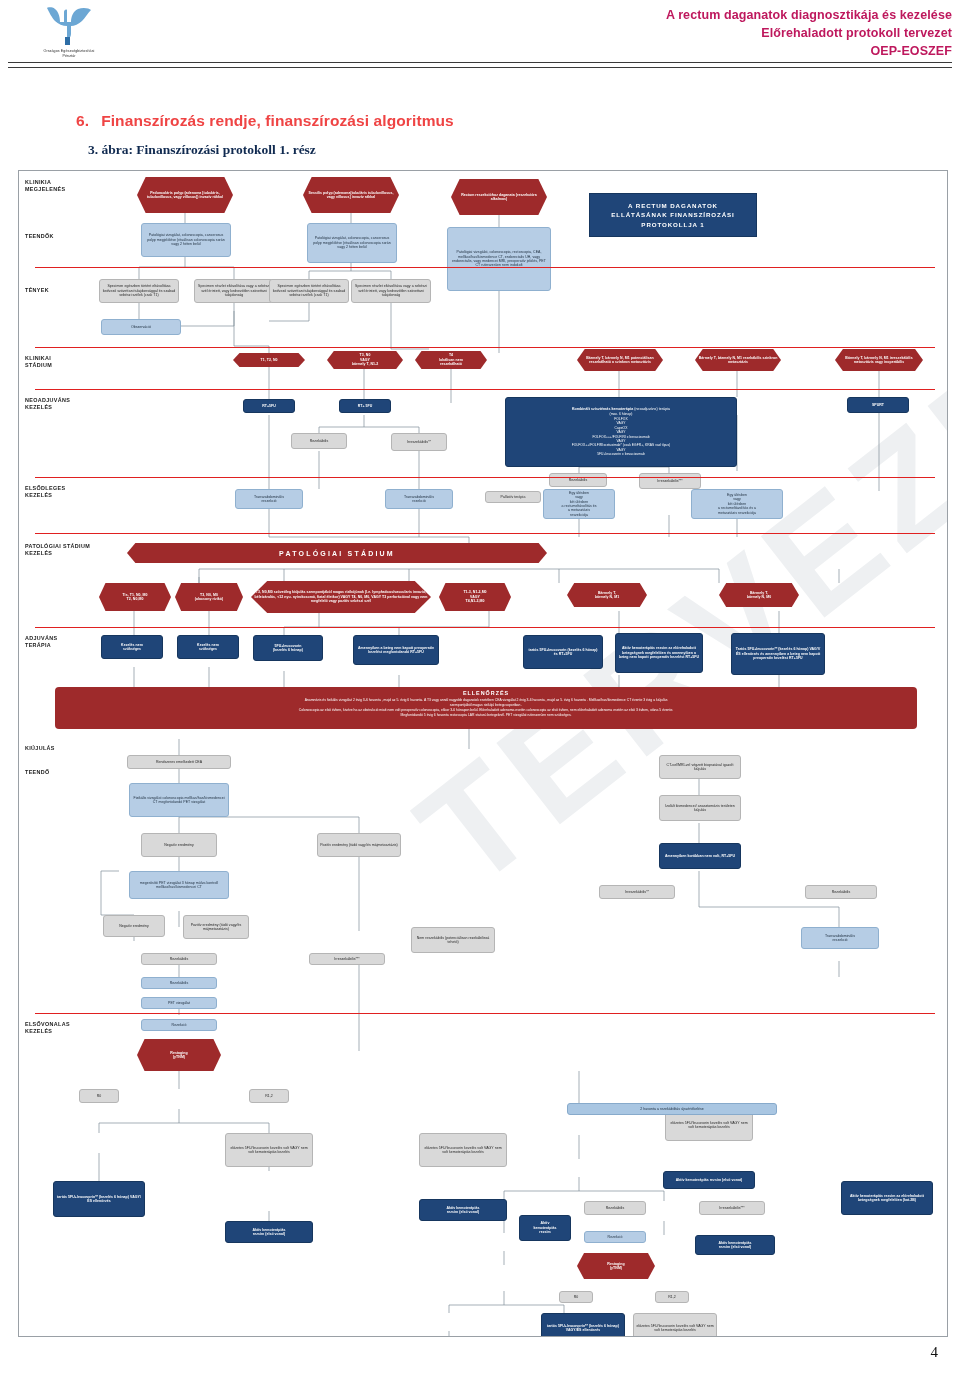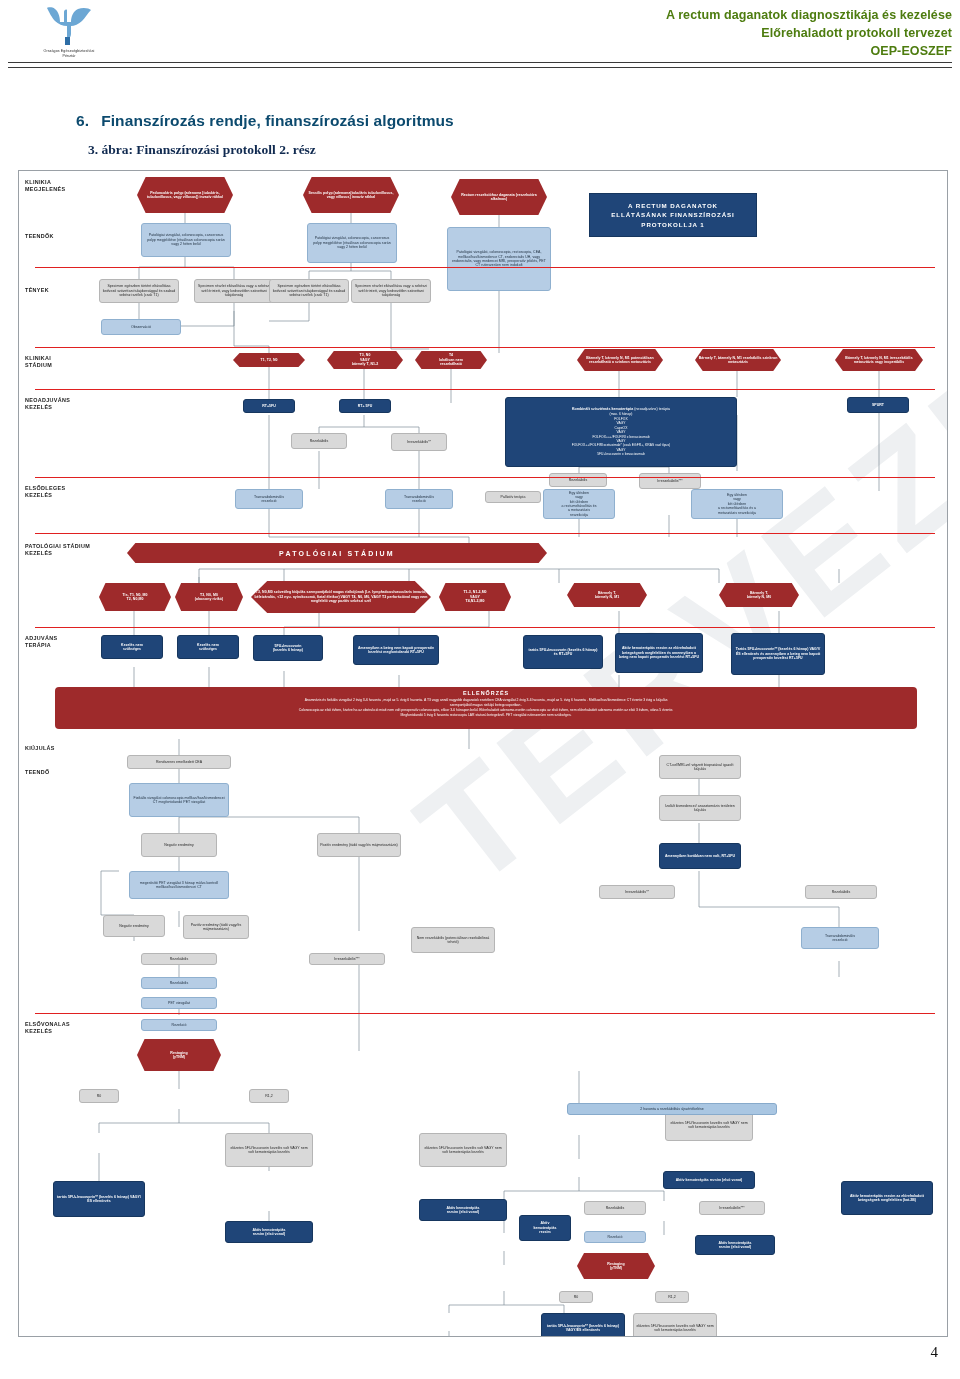--- a/index.html
+++ b/index.html
@@ -23,32 +23,32 @@
   }
   .logo-mark{ width:56px; height:44px; margin:0 auto; display:block; }
   .logo-caption{
     font-size:3.6px; line-height:1.25; color:#2a2a2a; margin-top:1px;
     letter-spacing:.1px;
   }
   .header-titles{
     position:absolute; right:8px; top:6px; text-align:right;
   }
   .header-titles div{
-    font-size:12.5px; font-weight:bold; color:#4d7c0f; line-height:1.45;
+    font-size:12.5px; font-weight:bold; color:#be185d; line-height:1.45;
     letter-spacing:.1px;
   }
   .header-rule{
     position:absolute; left:8px; top:62px; width:944px; height:4px;
     border-top:1.6px solid #3a3a3a; border-bottom:1.6px solid #3a3a3a;
   }
 
   
   .section-num-title{
     position:absolute; left:76px; top:112px;
-    font-size:15.5px; font-weight:bold; color:#0c4a6e; letter-spacing:.1px;
+    font-size:15.5px; font-weight:bold; color:#ef4444; letter-spacing:.1px;
   }
   .section-num-title .num{ margin-right:12px; }
   .figure-caption{
     position:absolute; left:88px; top:142px;
     font-family:"Liberation Serif", serif;
     font-size:13.5px; font-weight:bold; color:#102a50;
   }
 
   
   .chart{
@@ -148,21 +148,21 @@
     <div>A rectum daganatok diagnosztikája és kezelése</div>
     <div>Előrehaladott protokoll tervezet</div>
     <div>OEP-EOSZEF</div>
   </div>
   <div class="header-rule"></div>
 </div>
 
 <div class="section-num-title">
   <span class="num">6.</span><span>Finanszírozás rendje, finanszírozási algoritmus</span>
 </div>
-<div class="figure-caption">3. ábra: Finanszírozási protokoll 2. rész</div>
+<div class="figure-caption">3. ábra: Finanszírozási protokoll 1. rész</div>
 
 <div class="chart">
   <div class="watermark">TERVEZET</div>
 
   <svg class="wires" viewBox="0 0 928 1165">
     <g stroke="#7f8c99" stroke-width="0.7" fill="none">
 
       <path d="M166,42 L166,52"></path>
         <path d="M332,42 L332,52"></path>
         <path d="M480,44 L480,56"></path>

